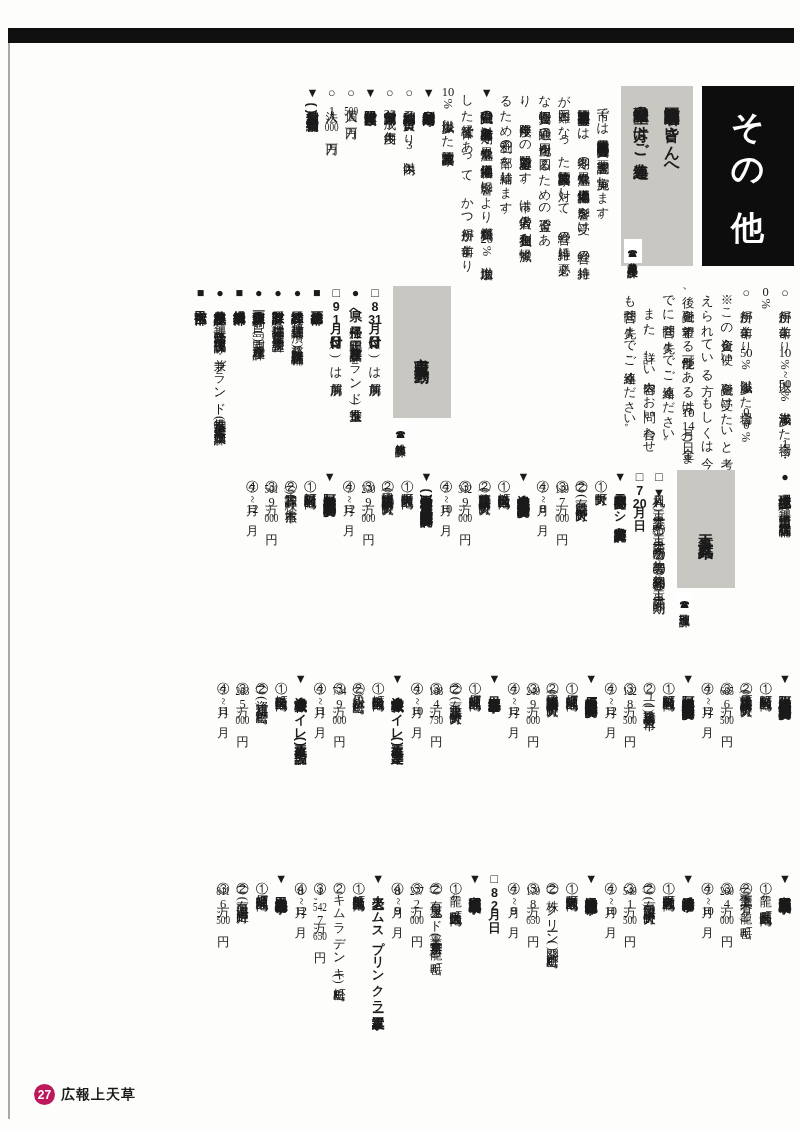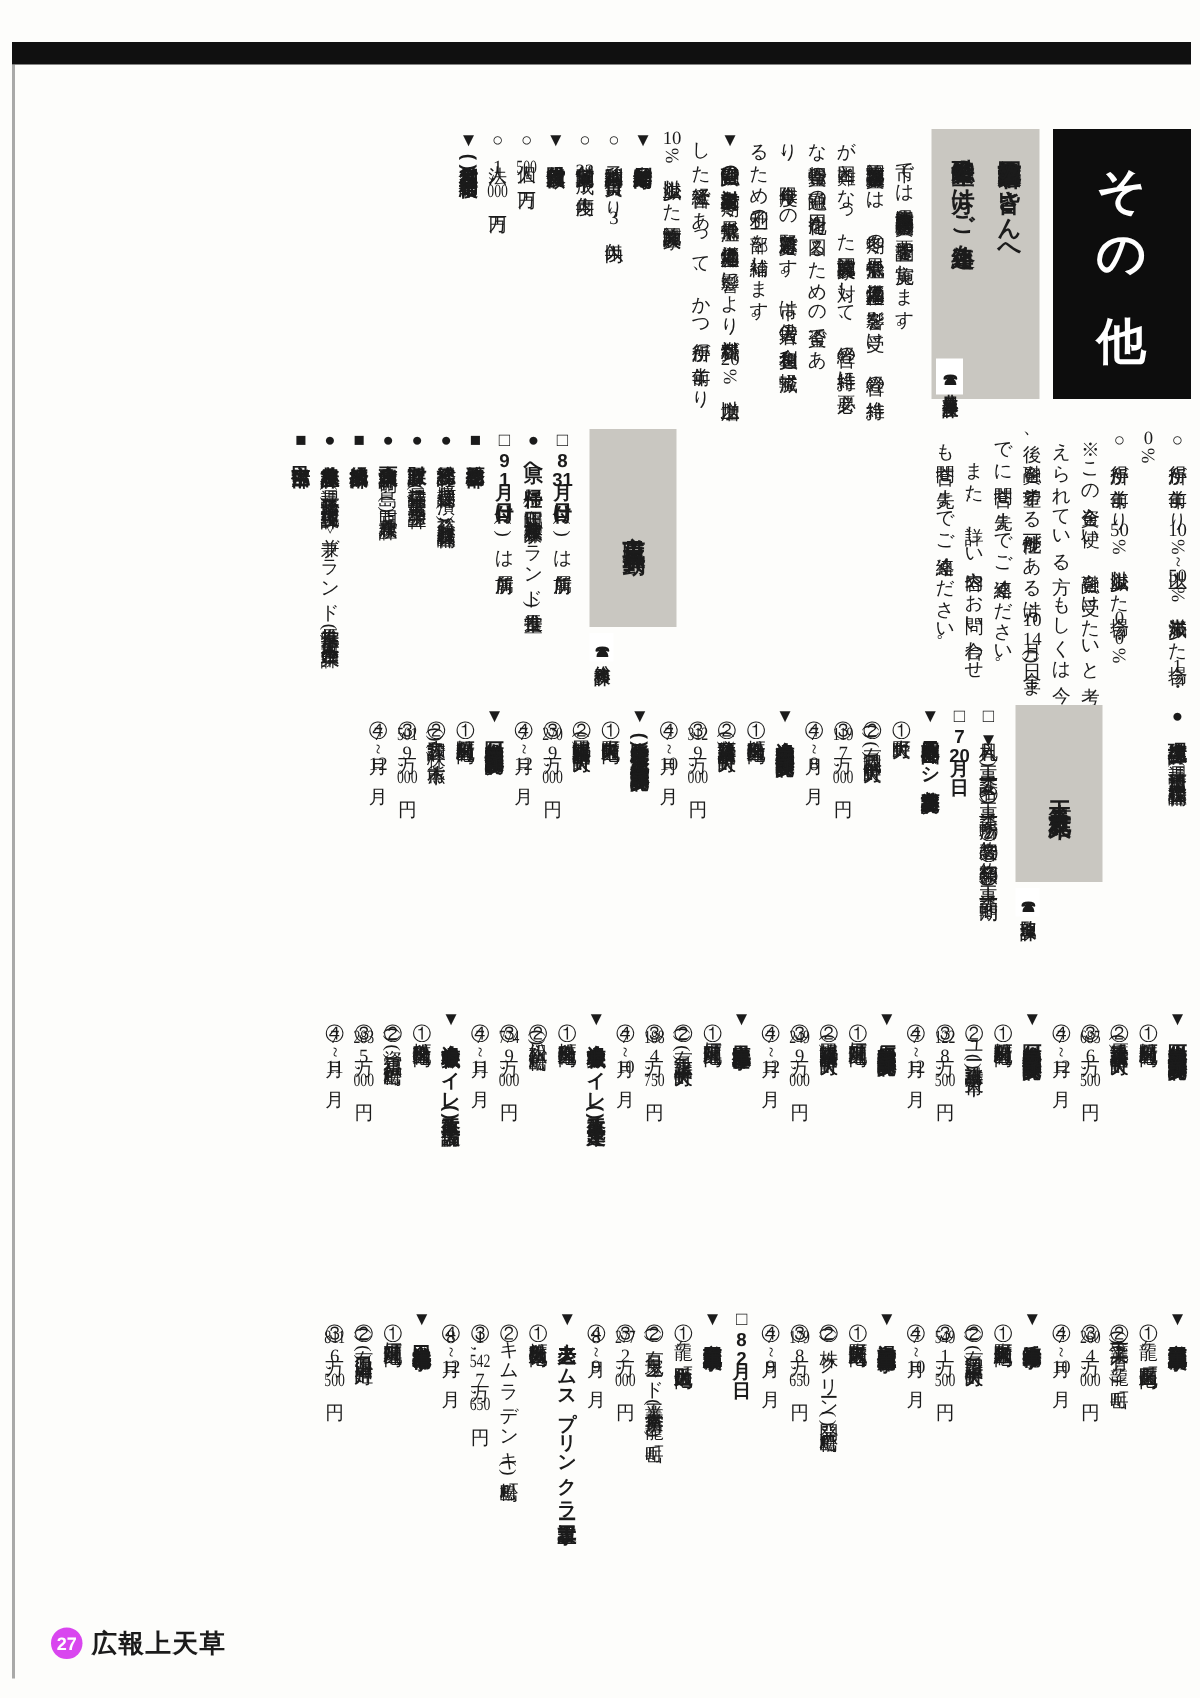--- a/index.html
+++ b/index.html
@@ -33,24 +33,24 @@
   
   .sec-head{display:flex;flex-direction:column;align-items:flex-start;height:100%;}
   .sec-head .box{background:#c9c7c1;width:58px;height:132px;display:flex;align-items:center;justify-content:center;}
   .sec-head .box .vtext{font-size:15px;font-weight:700;height:auto;
                         font-family:"Liberation Sans",sans-serif;letter-spacing:2px;}
   .sec-head .tag{margin-top:4px;background:#fff;writing-mode:vertical-rl;
                  font-family:"Liberation Sans",sans-serif;font-weight:700;font-size:10.5px;
                  padding:2px 1px;letter-spacing:1px;}
 
   .footer{position:absolute;left:34px;top:1084px;display:flex;align-items:center;gap:6px;}
-  .pagenum{display:inline-flex;width:21px;height:21px;border-radius:50%;background:#d946ef;color:#fff;
+  .pagenum{display:inline-flex;width:21px;height:21px;border-radius:50%;background:#be185d;color:#fff;
            align-items:center;justify-content:center;font-size:12px;font-weight:700;
            font-family:"Liberation Sans",sans-serif;}
-  .pubname{font-family:Liberation Mono, monospace;font-weight:700;font-size:17px;letter-spacing:1px;}
+  .pubname{font-family:Liberation Mono, monospace;font-weight:700;font-size:14px;letter-spacing:1px;}
 </style>
 </head>
 <body>
 
 <div class="page">
   <div class="scan-topbar"></div>
   <div class="scan-leftline"></div>
 
   <div class="band" style="left:34px;top:86px;width:760px;height:180px;">
     <div class="other-box">

